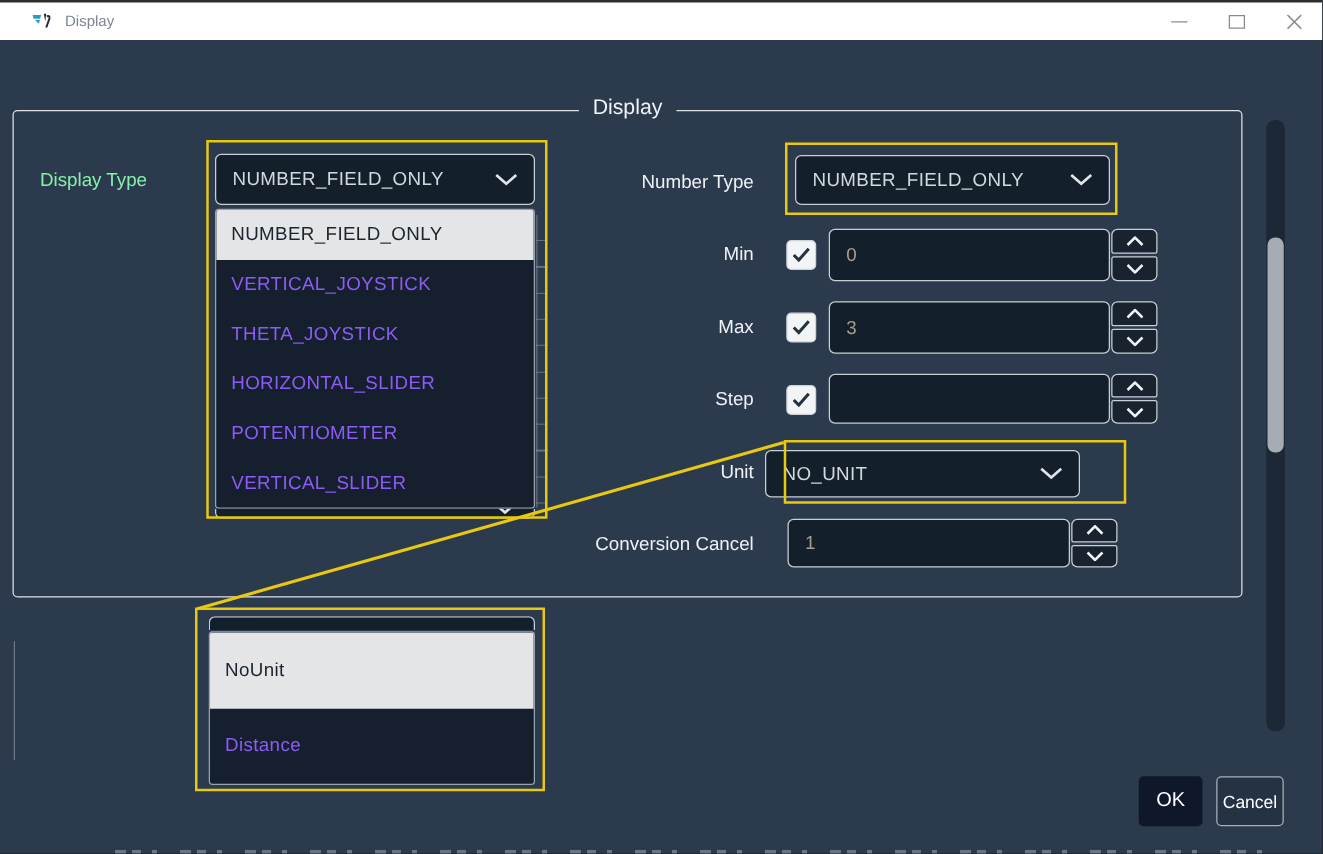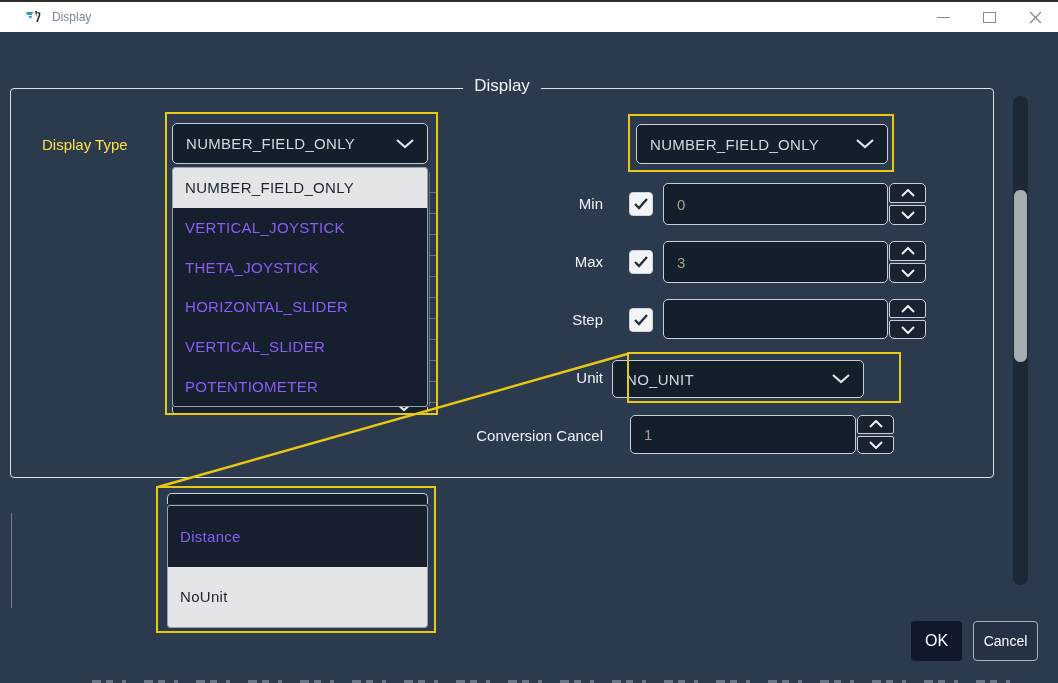--- a/index.html
+++ b/index.html
@@ -22,21 +22,21 @@
   
   .groupbox {
     position:absolute; left:10px; top:88px; width:984px; height:390px;
     border:1px solid #dde2e7; border-radius:4px;
   }
   .legend {
     position:absolute; top:-13px; left:50%; transform:translateX(-50%);
     background:#2b3a4c; padding:0 11px; color:#eef2f6; font-size:17px; white-space:nowrap;
   }
   
-  .llabel { position:absolute; left:42px; color:#fde047; font-size:15px; }
+  .llabel { position:absolute; left:32px; color:#86efac; font-size:15px; }
   .rlabel { position:absolute; left:393px; width:210px; text-align:right; color:#eef2f6; font-size:15px; }
   
   .ybox { position:absolute; border:2px solid #e9c811; pointer-events:none; }
   .connector { position:absolute; inset:0; pointer-events:none; }
   
   .combo {
     position:absolute; background:#141f2c; border:1px solid #c9cfd6; border-radius:5px;
     display:flex; align-items:center; justify-content:space-between;
     padding:0 13px; color:#d2d8de; font-size:15px; letter-spacing:.3px; cursor:pointer;
   }
@@ -93,21 +93,21 @@
   
   .scroll-track { position:absolute; left:1013px; top:96px; width:15px; height:489px; background:#1c2835; border-radius:7px; }
   .scroll-thumb { position:absolute; left:1px; top:94px; width:13px; height:172px; background:#a6acb4; border-radius:6px; cursor:pointer; }
   
   .ok-btn {
     position:absolute; left:911px; top:621px; width:51px; height:40px;
     background:#0f172a; color:#ffffff; border:none; border-radius:4px;
     font-size:16px; font-family:"Liberation Sans", sans-serif; cursor:pointer;
   }
   .cancel-btn {
-    position:absolute; left:973px; top:621px; width:65px; height:40px;
+    position:absolute; left:973px; top:621px; width:54px; height:40px;
     background:rgba(18,28,40,.25); color:#ffffff; border:1px solid #a9b1bb; border-radius:4px;
     font-size:14px; font-family:"Liberation Sans", sans-serif; cursor:pointer;
   }
   
   .stray-line { position:absolute; left:11px; top:513px; width:1px; height:95px; background:rgba(155,165,176,.6); }
   .clipped-text-row {
     position:absolute; left:92px; right:46px; bottom:0; height:3px; opacity:.55;
     background:repeating-linear-gradient(90deg,
       rgba(170,178,188,.9) 0 9px, transparent 9px 14px,
       rgba(170,178,188,.9) 14px 21px, transparent 21px 30px,
@@ -161,30 +161,31 @@
     <svg width="18" height="10" viewBox="0 0 18 10">
       <polyline points="1,1 9,8 17,1" fill="none" stroke="#dfe4e9" stroke-width="2.2"></polyline>
     </svg>
   </div>
 
   <div class="dropdown" style="left:172px; top:167px; width:256px; height:240px;">
     <div class="list-item selected">NUMBER_FIELD_ONLY</div>
     <div class="list-item">VERTICAL_JOYSTICK</div>
     <div class="list-item">THETA_JOYSTICK</div>
     <div class="list-item">HORIZONTAL_SLIDER</div>
+    <div class="list-item">POTENTIOMETER</div>
     <div class="list-item">VERTICAL_SLIDER</div>
-    <div class="list-item">POTENTIOMETER</div>
   </div>
 
   <div class="combo-sliver-bottom" style="left:172px; top:407px; width:256px; height:8px;">
     <svg class="sliver-chevron" width="18" height="10" viewBox="0 0 18 10">
       <polyline points="1,1 9,8 17,1" fill="none" stroke="#dfe4e9" stroke-width="2.2"></polyline>
     </svg>
   </div>
 
+  <div class="rlabel" style="top:137px;">Number Type</div>
   <div class="rlabel" style="top:253px;">Max</div>
   <div class="rlabel" style="top:195px;">Min</div>
   <div class="rlabel" style="top:311px;">Step</div>
   <div class="rlabel" style="top:369px;">Unit</div>
   <div class="rlabel" style="top:427px;">Conversion Cancel</div>
 
   <div class="combo" style="left:636px; top:124px; width:252px; height:40px;">
     <span>NUMBER_FIELD_ONLY</span>
     <svg width="18" height="10" viewBox="0 0 18 10">
       <polyline points="1,1 9,8 17,1" fill="none" stroke="#dfe4e9" stroke-width="2.2"></polyline>
@@ -272,22 +273,22 @@
     </button>
     <button class="spin-btn down">
       <svg width="14" height="8" viewBox="0 0 14 8">
           <polyline points="1,1 7,7 13,1" fill="none" stroke="#eef2f6" stroke-width="2"></polyline>
         </svg>
     </button>
   </div>
 
   <div class="combo-sliver-top" style="left:167px; top:493px; width:261px; height:11px;"></div>
   <div class="dropdown" style="left:167px; top:505px; width:261px; height:123px;">
+    <div class="list-item selected">NoUnit</div>
     <div class="list-item">Distance</div>
-    <div class="list-item selected">NoUnit</div>
   </div>
 
   <div class="ybox" style="left:165px; top:112px; width:273px; height:303px;"></div>
   <div class="ybox" style="left:628px; top:114px; width:266px; height:58px;"></div>
   <div class="ybox" style="left:627px; top:352px; width:274px; height:51px;"></div>
   <div class="ybox" style="left:156px; top:486px; width:280px; height:147px;"></div>
   <svg class="connector" width="1058" height="683" viewBox="0 0 1058 683">
     <line x1="627" y1="354" x2="158" y2="487" stroke="#e9c811" stroke-width="2.5"></line>
   </svg>
 

